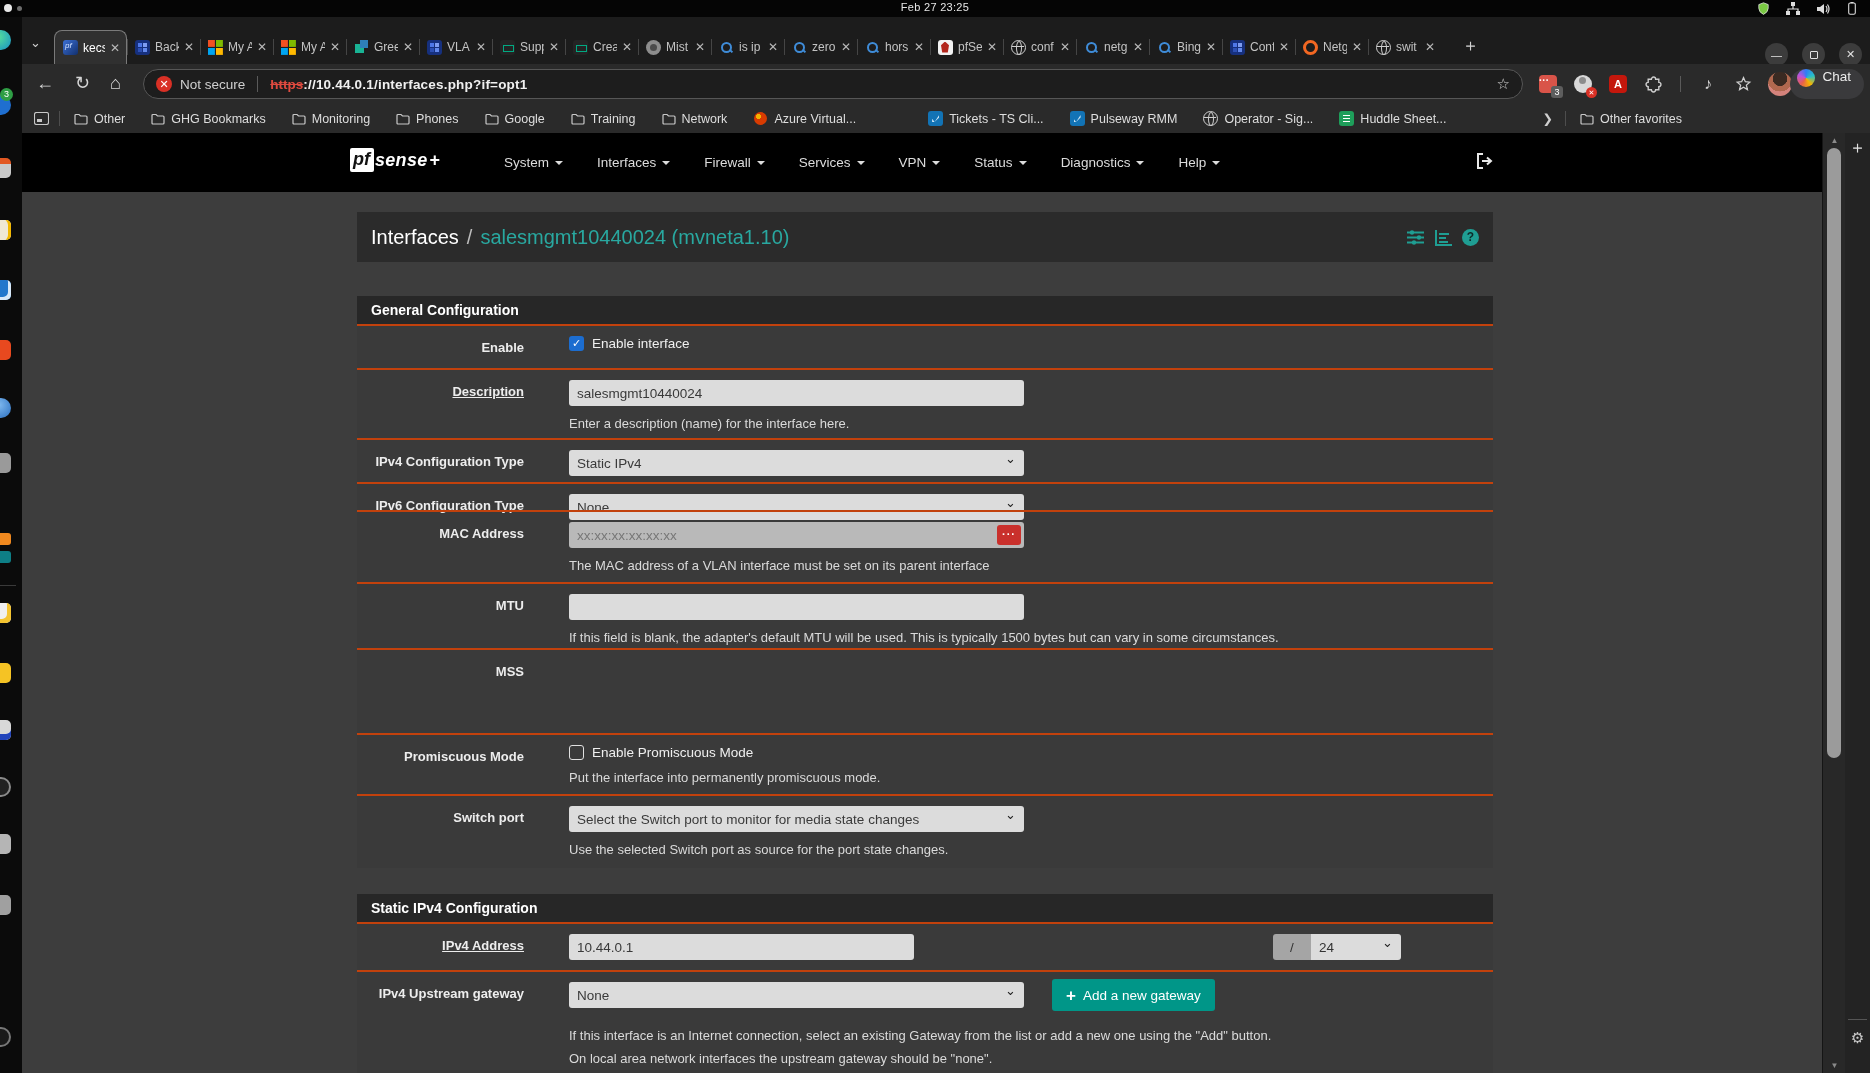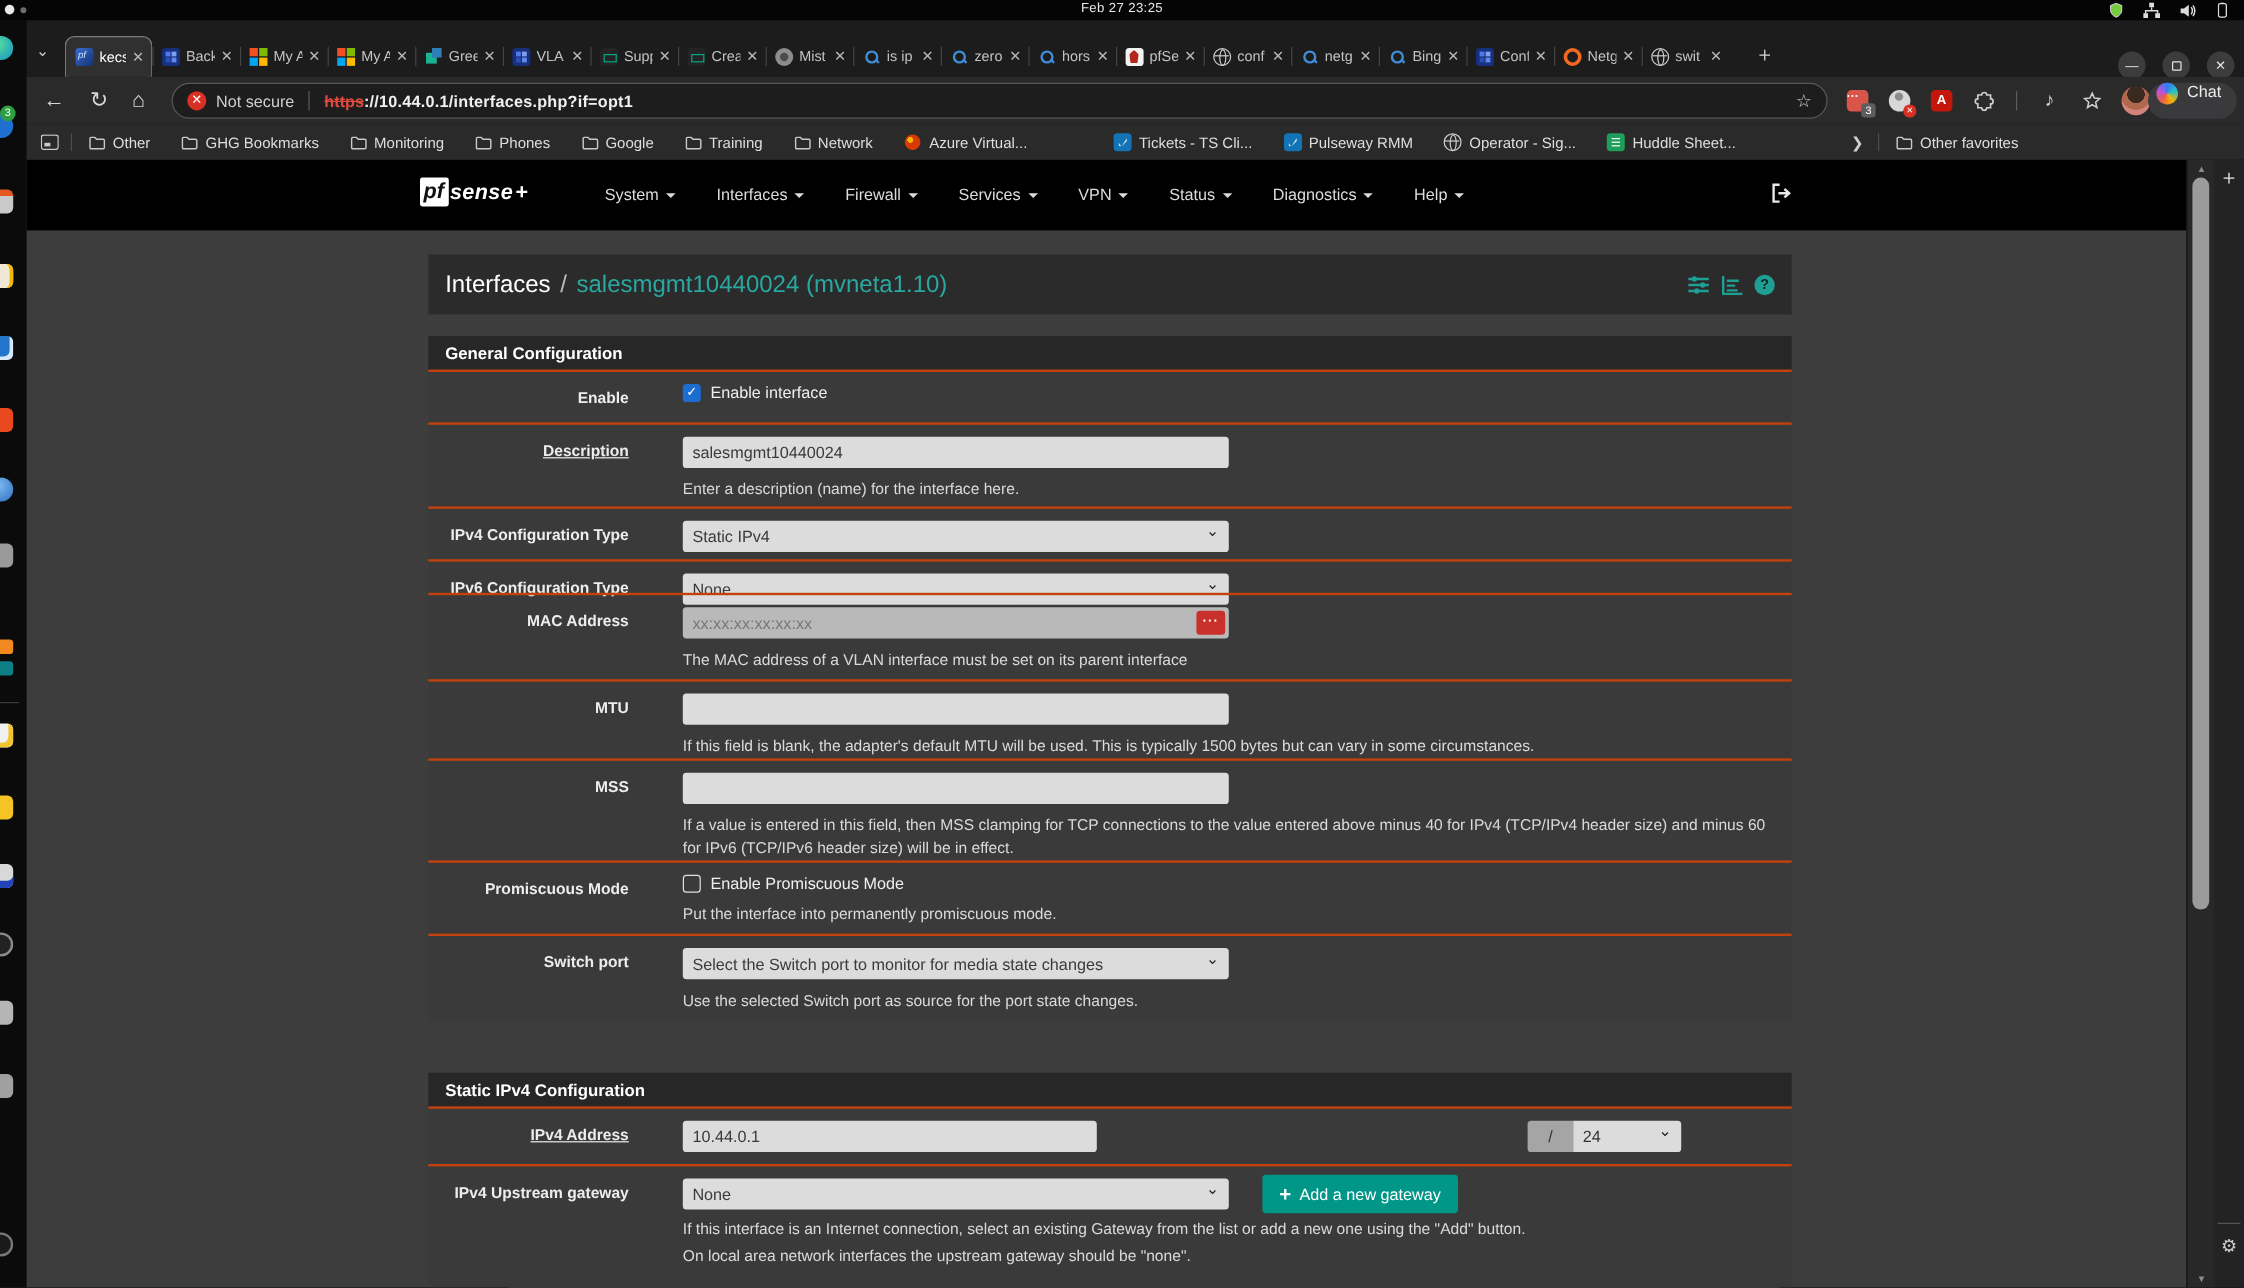--- a/index.html
+++ b/index.html
@@ -556,21 +556,21 @@
               <line x1="5" y1="5" x2="15" y2="5"></line>
               <line x1="5" y1="9" x2="12" y2="9"></line>
               <line x1="5" y1="13" x2="14" y2="13"></line>
             </g>
           </svg>
       </span>
       <span class="help-badge">?</span>
     </span>
   </div>
 
-  <div class="panel" style="top:147px;">
+  <div class="panel" style="top:163px;">
     <div class="panel-hd">General Configuration</div>
 
     <div class="row" style="height:44px;">
       <div class="lbl">Enable</div>
       <div class="fld">
         <span class="cbrow">
           <span class="cb on">✓</span>
           <span>Enable interface</span>
         </span>
       </div>
@@ -616,24 +616,20 @@
     <div class="row" style="height:66px;">
       <div class="lbl">MTU</div>
       <div class="fld">
         <input class="tin" style="">
         <div class="help">If this field is blank, the adapter's default MTU will be used. This is typically 1500 bytes but can vary in some circumstances.</div>
       </div>
     </div>
 
     <div class="row" style="height:85px;">
       <div class="lbl">MSS</div>
-      <div class="fld">
-        <input class="tin" style="">
-        <div class="help">If a value is entered in this field, then MSS clamping for TCP connections to the value entered above minus 40 for IPv4 (TCP/IPv4 header size) and minus 60 for IPv6 (TCP/IPv6 header size) will be in effect.</div>
-      </div>
     </div>
 
     <div class="row" style="height:61px;">
       <div class="lbl">Promiscuous Mode</div>
       <div class="fld">
         <span class="cbrow">
           <span class="cb off"></span>
           <span>Enable Promiscuous Mode</span>
         </span>
         <div class="help">Put the interface into permanently promiscuous mode.</div>
@@ -672,21 +668,21 @@
       <div class="fld">
         <div class="gwline">
           <div class="sel">
             <span>None</span>
           </div>
           <div class="gwbtn">
             <span class="gwplus">+</span>
             <span>Add a new gateway</span>
           </div>
         </div>
-        <div class="help" style="margin-top:4px;">If this interface is an Internet connection, select an existing Gateway from the list or add a new one using the "Add" button.</div>
+        <div class="help" style="margin-top:16px;">If this interface is an Internet connection, select an existing Gateway from the list or add a new one using the "Add" button.</div>
         <div class="help" style="margin-top:4px;">On local area network interfaces the upstream gateway should be "none".</div>
         <div class="help" style="margin-top:4px;">
           
         </div>
       </div>
     </div>
   </div>
 </div>
 
 <div class="scrollbar">

